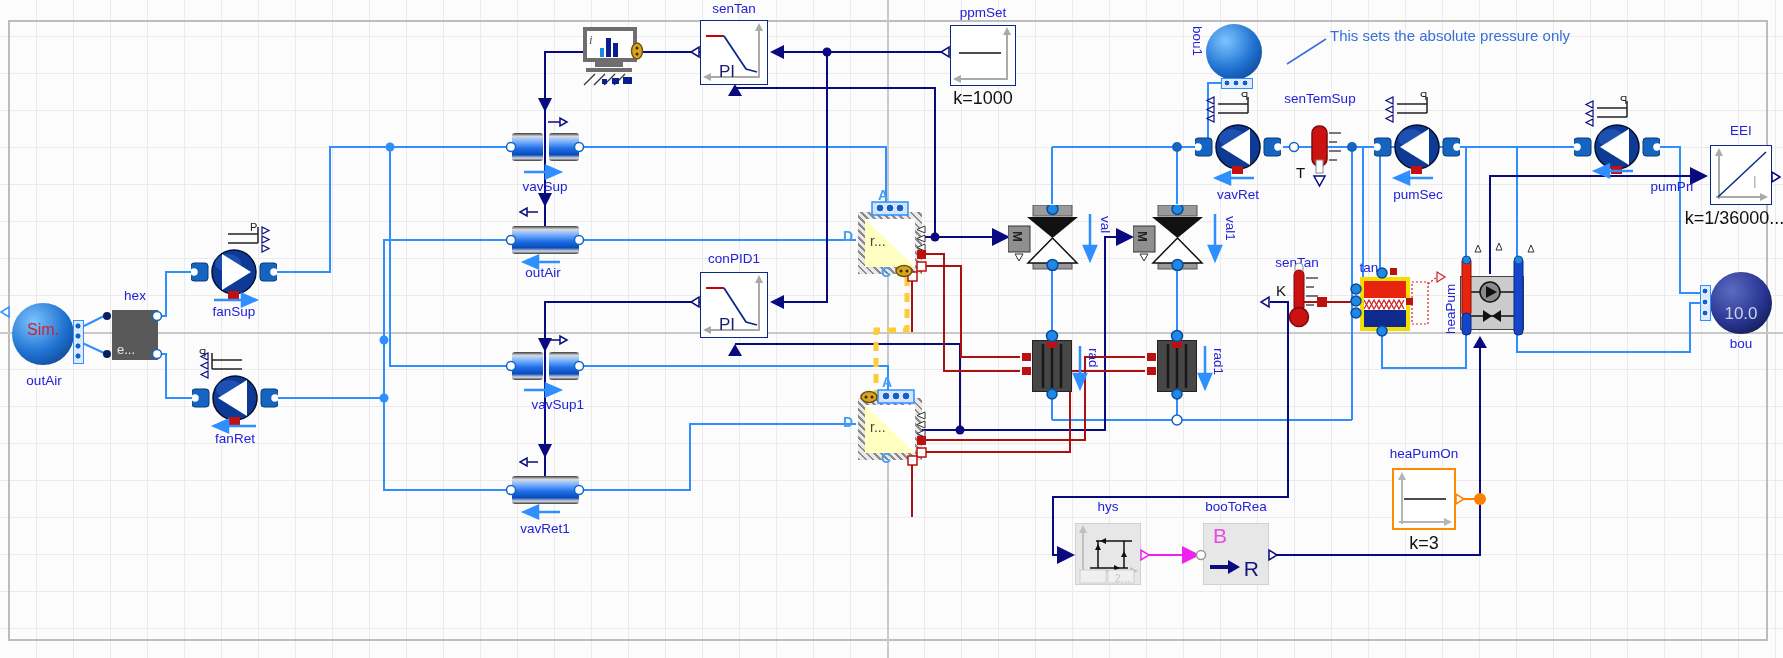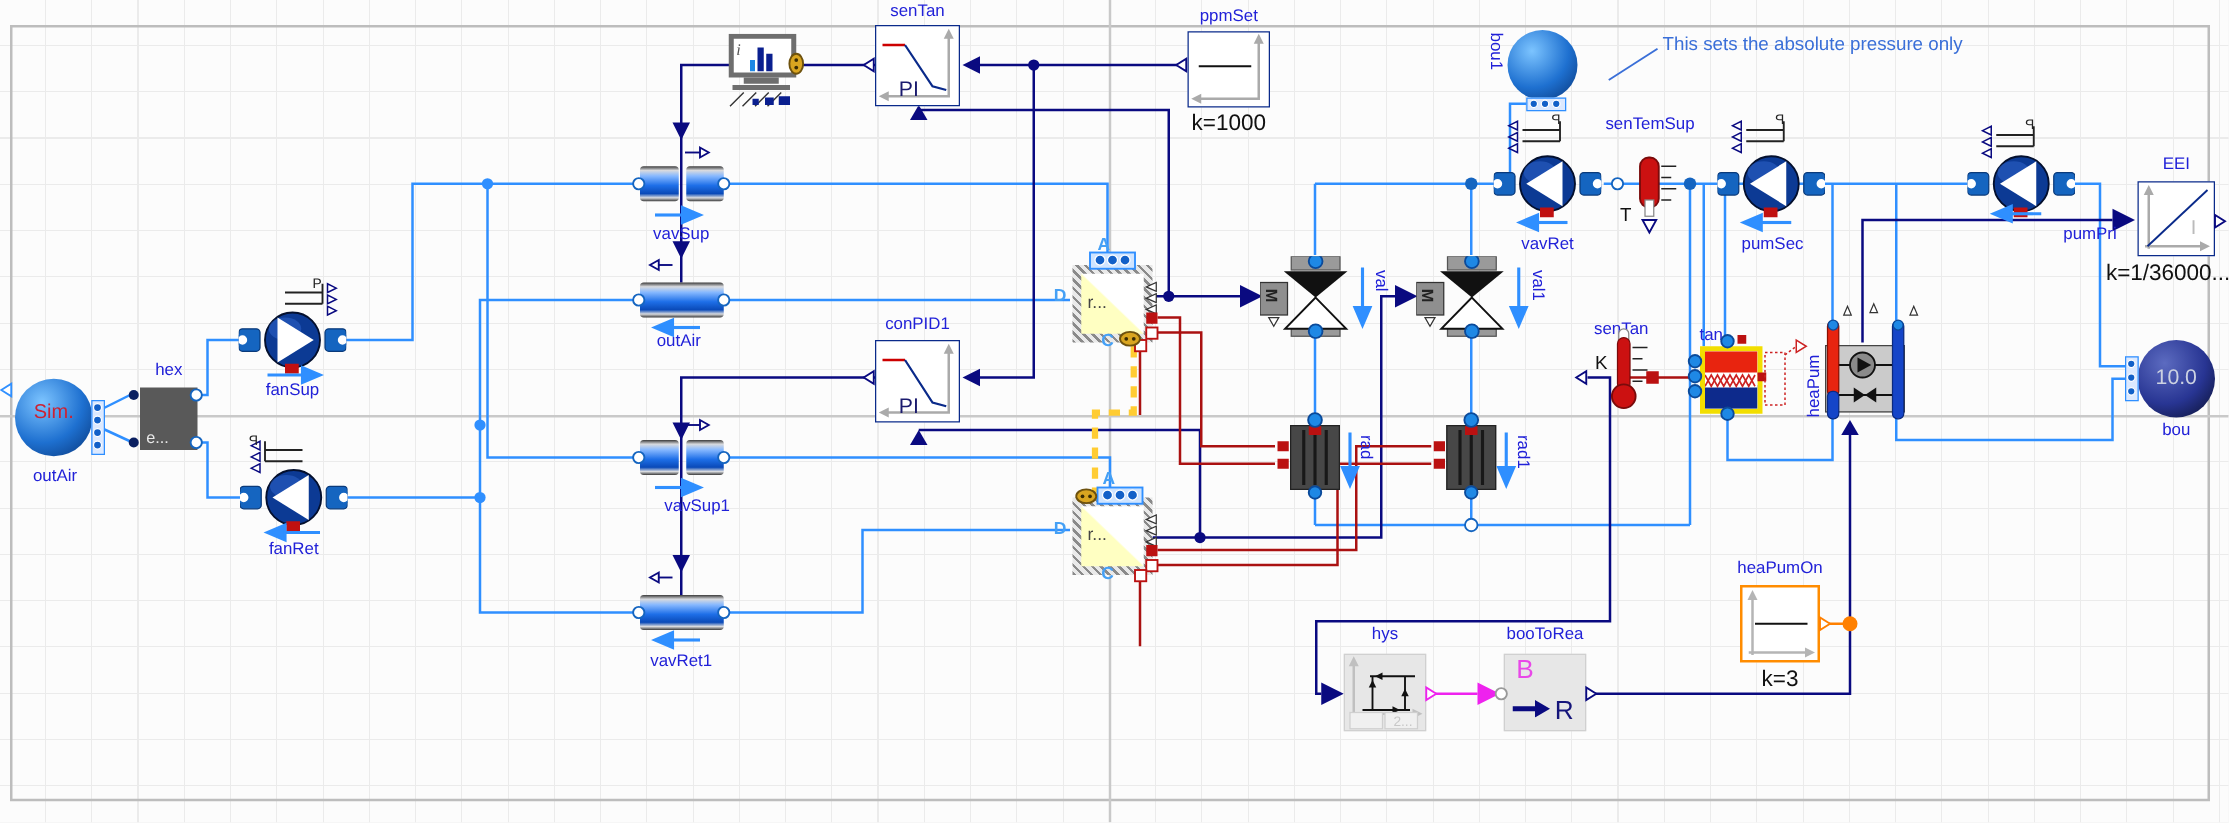--- a/index.html
+++ b/index.html
@@ -409,21 +409,21 @@
       <line x1="5" y1="51" x2="53" y2="51" stroke="#aaa" stroke-width="2"></line>
       <polygon points="49,47 49,55 57,51" fill="#aaa"></polygon>
       <line x1="7" y1="51" x2="55" y2="6" stroke="#0a2a8a" stroke-width="1.5"></line>
     </svg>
     <span style="position:absolute;right:14px;bottom:12px;color:#bbb;font-size:16px;">I</span>
   </div>
   <span class="lbl" style="left:1708px;top:124px;width:66px;">EEI</span>
   <span class="k" style="left:1682px;top:208px;width:105px;">k=1/36000...</span>
 
   <div class="sphereD" style="left:1710px;top:272px;width:62px;height:62px;">
-    <span style="position:absolute;left:0;right:0;top:20px;text-align:center;color:#ccd2e2;font-size:17px;">10.0</span>
+    <span style="position:absolute;left:0;right:0;top:32px;text-align:center;color:#ccd2e2;font-size:17px;">10.0</span>
   </div>
   <div class="abs" style="left:1700px;top:285px;width:11px;height:36px;border:1.5px solid #2f8fff;background:#dce9ff;box-sizing:border-box;">
     <svg width="8" height="33">
         <g fill="#1260c8" stroke="#fff" stroke-width="1">
           <circle cx="4" cy="5" r="3"></circle>
           <circle cx="4" cy="16" r="3"></circle>
           <circle cx="4" cy="27" r="3"></circle>
         </g>
       </svg>
   </div>

